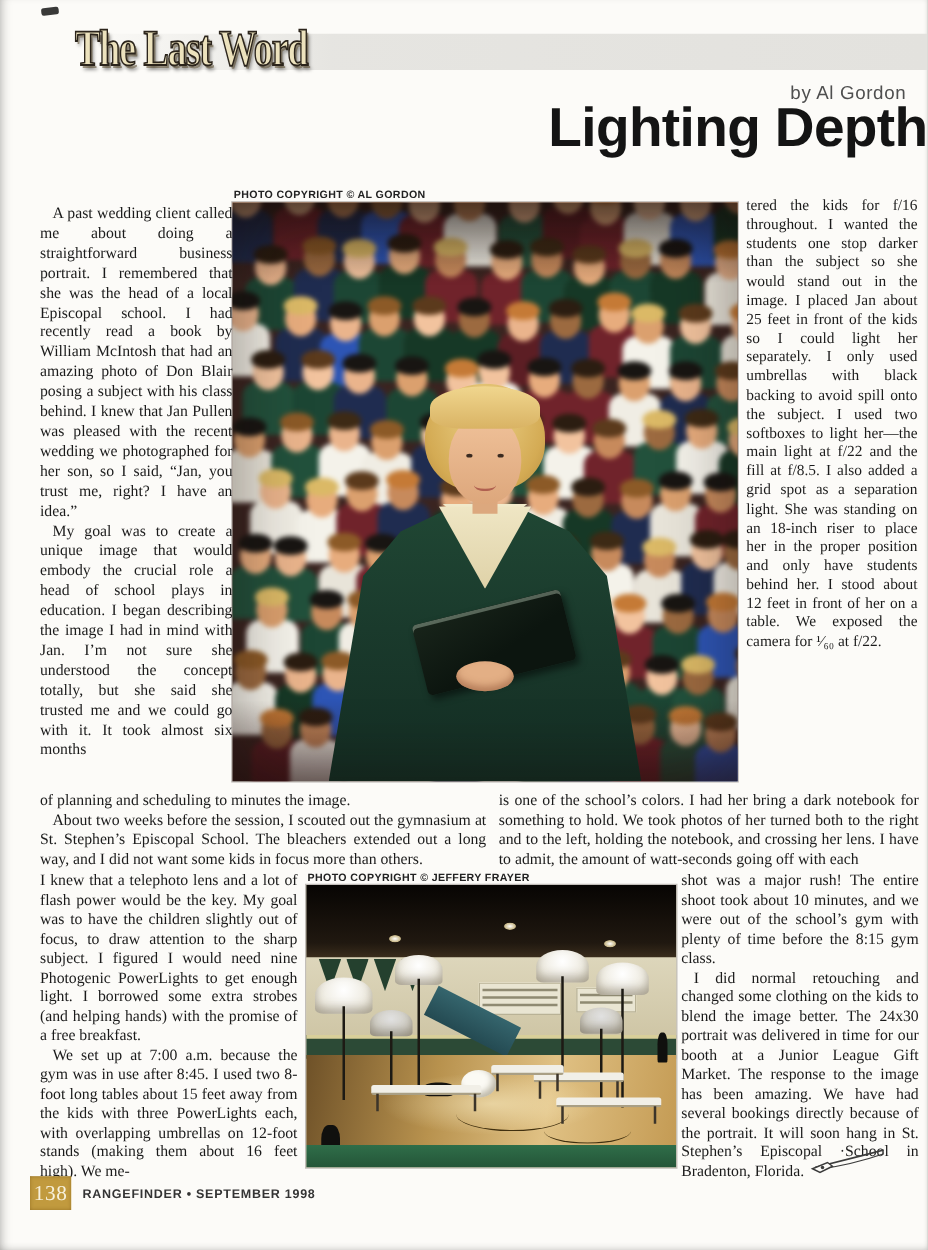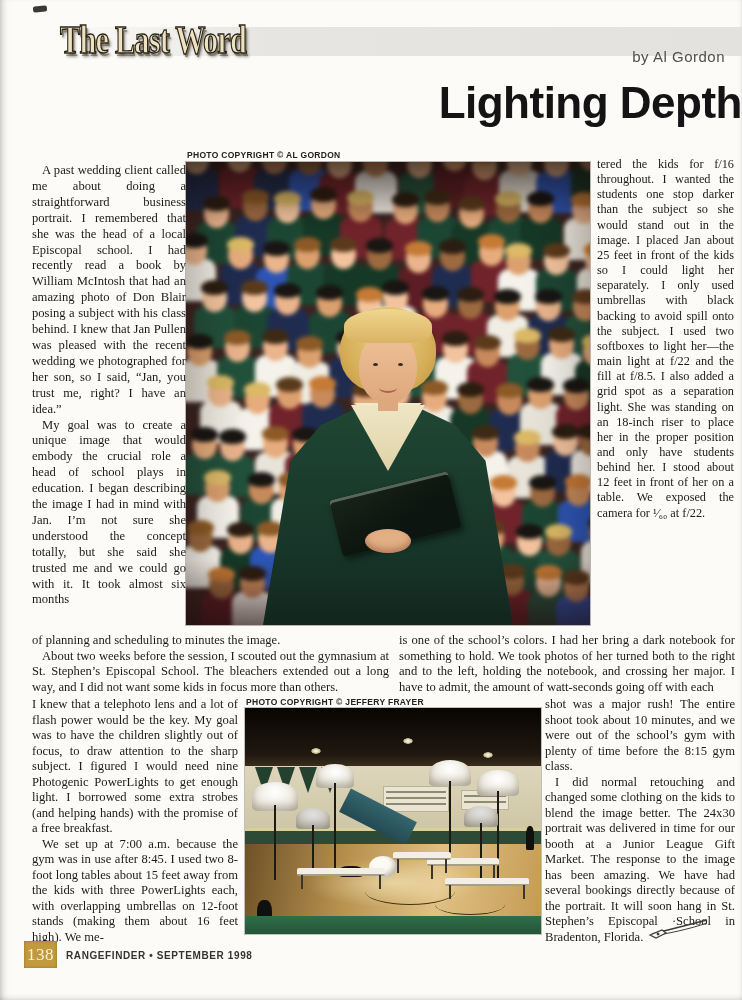--- a/index.html
+++ b/index.html
@@ -5,21 +5,21 @@
   html,body{margin:0;padding:0;background:#cfcdc8;}
   .page{position:relative;width:742px;height:1000px;margin:0 auto;background:#fcfbf8;overflow:hidden;
         box-shadow:inset 7px 0 9px -7px rgba(0,0,0,.35), inset 0 -5px 7px -5px rgba(0,0,0,.2), inset -3px 0 4px -3px rgba(0,0,0,.12);
         font-family:"Liberation Serif", serif;color:#1c1c1c;}
   .artifact-dash{position:absolute;left:33px;top:6px;width:14px;height:6px;background:#161616;border-radius:2px;transform:rotate(-6deg);opacity:.85;}
   .header-band{position:absolute;left:62px;top:27px;right:0;height:29px;
         background:linear-gradient(to right, rgba(226,225,221,0) 0%, rgba(226,225,221,.85) 30%, #e3e2de 100%);}
   .logo{position:absolute;left:60px;top:16px;font-family:"Liberation Serif",serif;font-weight:700;font-size:37px;
         transform:scaleX(.82) scaleY(1.1);transform-origin:left top;letter-spacing:-1px;color:#ece2bd;
         -webkit-text-stroke:1.3px #2b241b;text-shadow:2px 2px 0 rgba(90,75,45,.55),3px 3px 3px rgba(0,0,0,.4);white-space:nowrap;}
-  .byline{position:absolute;right:17px;top:48px;font-family:"Liberation Sans",sans-serif;font-size:15px;color:#4f4f4f;letter-spacing:.5px;}
+  .byline{position:absolute;right:17px;top:66px;font-family:"Liberation Sans",sans-serif;font-size:15px;color:#4f4f4f;letter-spacing:.5px;}
   .title{position:absolute;left:40px;right:0;top:78px;text-align:right;font-family:"Liberation Sans",sans-serif;
         font-weight:700;font-size:44px;color:#141414;letter-spacing:-.5px;}
   .credit{position:absolute;font-family:"Liberation Sans",sans-serif;font-weight:700;font-size:8.5px;color:#222;letter-spacing:.3px;}
 
   .body-col{position:absolute;text-align:justify;font-size:12.6px;line-height:15.5px;color:#1b1b1b;}
   .body-col p{margin:0;}
   .body-col p.ind{text-indent:10px;}
   .col-left-top{left:32px;top:163px;width:154px;line-height:15.9px;}
   .col-right-top{left:597px;top:157px;width:137px;line-height:15.15px;font-size:12.3px;}
   .block-left-wide{left:32px;top:633px;width:357px;}
@@ -705,21 +705,21 @@
   <div class="body-col col-right-top">
     <p>tered the kids for f/16 throughout. I wanted the students one stop darker than the subject so she would stand out in the image. I placed Jan about 25 feet in front of the kids so I could light her separately. I only used umbrellas with black backing to avoid spill onto the subject. I used two softboxes to light her—the main light at f/22 and the fill at f/8.5. I also added a grid spot as a separation light. She was standing on an 18-inch riser to place her in the proper position and only have students behind her. I stood about 12 feet in front of her on a table. We exposed the camera for ¹⁄₆₀ at f/22.</p>
   </div>
 
   <div class="body-col block-left-wide">
     <p>of planning and scheduling to minutes the image.</p>
     <p class="ind">About two weeks before the session, I scouted out the gymnasium at St. Stephen’s Episcopal School. The bleachers extended out a long way, and I did not want some kids in focus more than others.</p>
   </div>
 
   <div class="body-col block-right-wide">
-    <p>is one of the school’s colors. I had her bring a dark notebook for something to hold. We took photos of her turned both to the right and to the left, holding the notebook, and crossing her major. I have to admit, the amount of watt-seconds going off with each</p>
+    <p>is one of the school’s colors. I had her bring a dark notebook for something to hold. We took photos of her turned both to the right and to the left, holding the notebook, and crossing her lens. I have to admit, the amount of watt-seconds going off with each</p>
   </div>
 
   <div class="body-col col-left-bottom">
     <p>I knew that a telephoto lens and a lot of flash power would be the key. My goal was to have the children slightly out of focus, to draw attention to the sharp subject. I figured I would need nine Photogenic PowerLights to get enough light. I borrowed some extra strobes (and helping hands) with the promise of a free breakfast.</p>
     <p class="ind">We set up at 7:00 a.m. because the gym was in use after 8:45. I used two 8-foot long tables about 15 feet away from the kids with three PowerLights each, with overlapping umbrellas on 12-foot stands (making them about 16 feet high). We me-</p>
   </div>
 
   <div class="body-col col-right-bottom">
     <p>shot was a major rush! The entire shoot took about 10 minutes, and we were out of the school’s gym with plenty of time before the 8:15 gym class.</p>
     <p class="ind">I did normal retouching and changed some clothing on the kids to blend the image better. The 24x30 portrait was delivered in time for our booth at a Junior League Gift Market. The response to the image has been amazing. We have had several bookings directly because of the portrait. It will soon hang in St. Stephen’s Episcopal ·School in Bradenton, Florida.</p>

